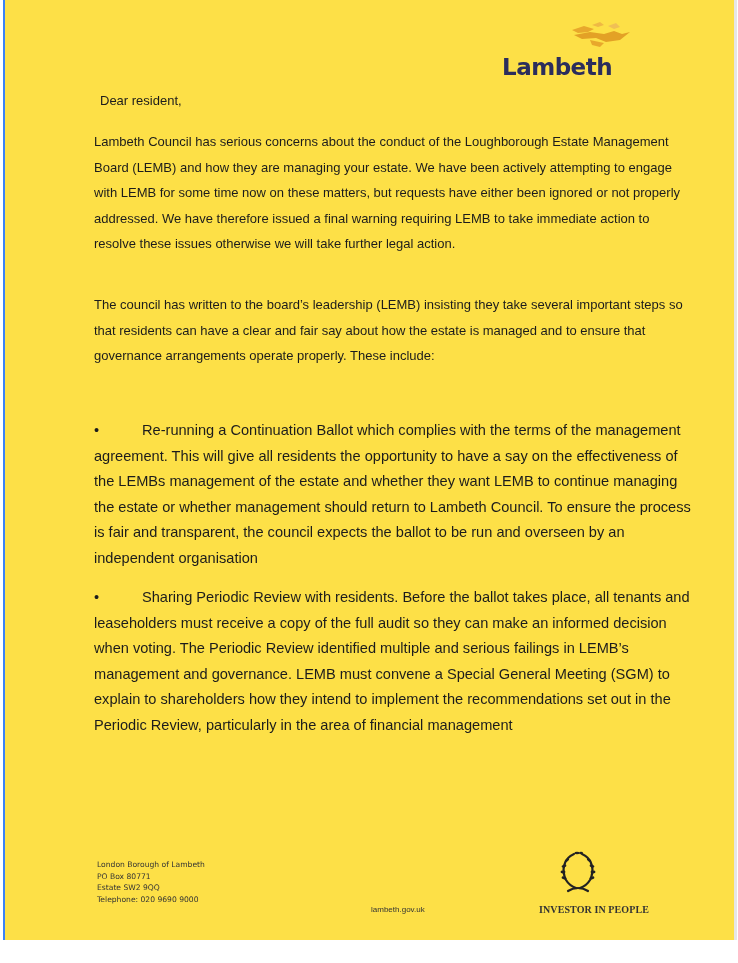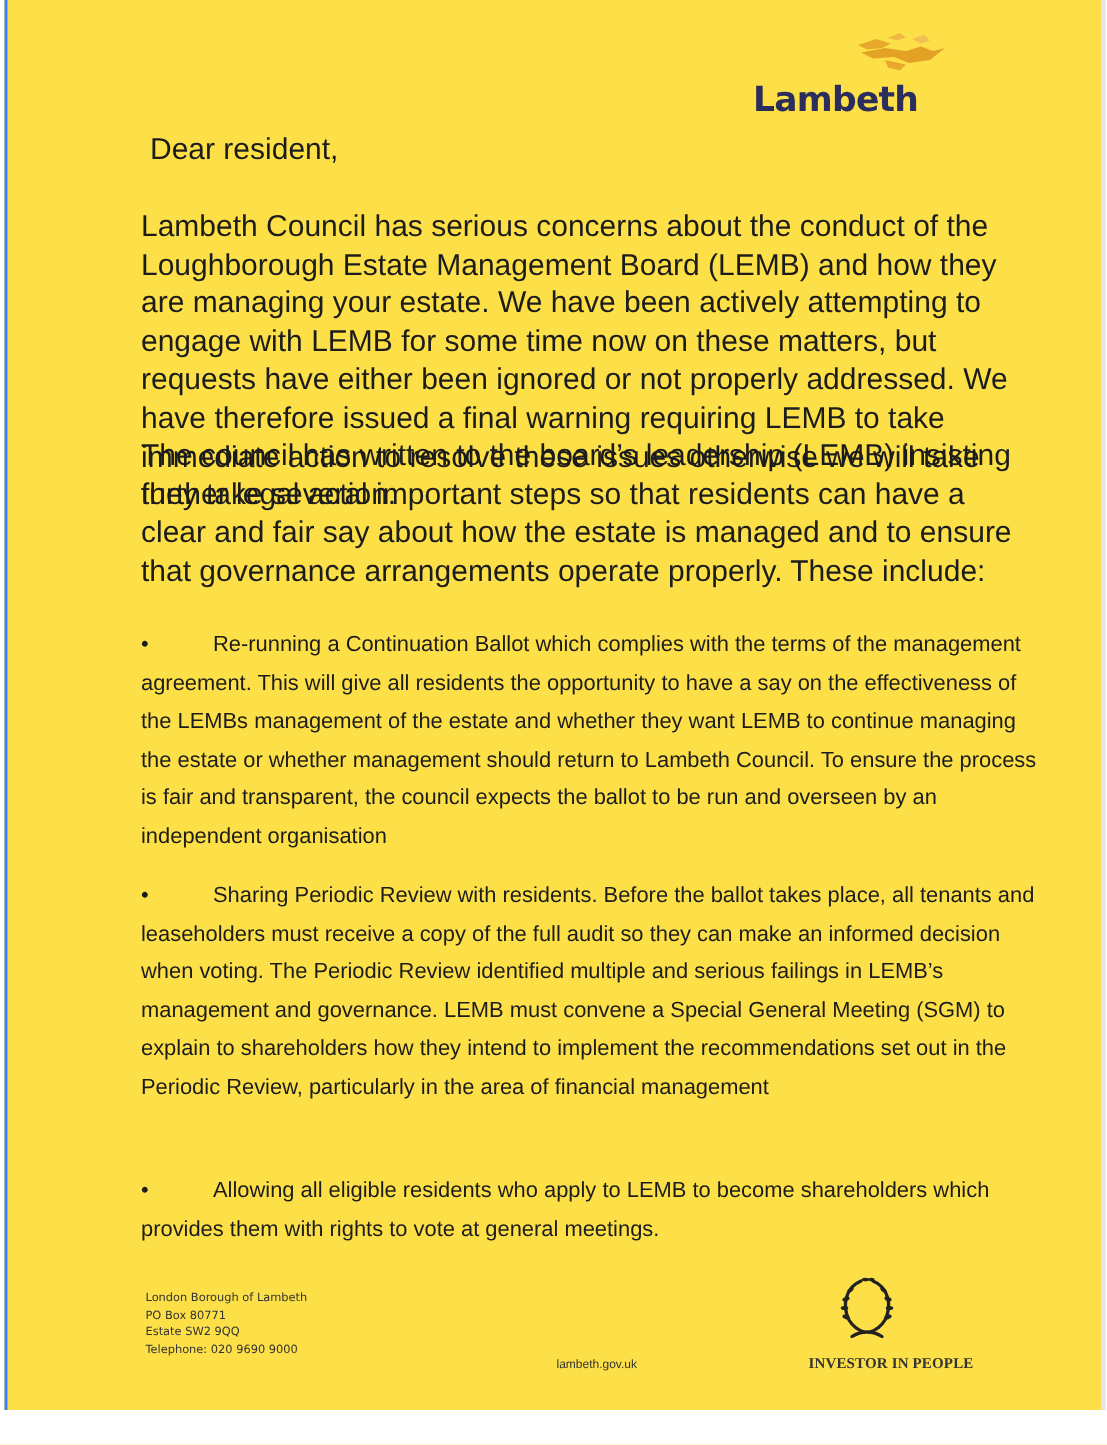--- a/index.html
+++ b/index.html
@@ -47,29 +47,29 @@
     font-size: 23px;
     font-weight: bold;
     color: #2b2d5c;
     letter-spacing: -0.5px;
     line-height: 26px;
   }
   .body-text {
     position: absolute;
     left: 89px;
     width: 590px;
-    font-size: 20px;
+    font-size: 13px;
     line-height: 25.6px;
     color: #1c1c1c;
   }
   .salutation {
     left: 95px;
     top: 88px;
   }
-  .para1 { top: 139px; }
+  .para1 { top: 129px; }
   .para2 { top: 292px; }
   .bullet-block {
     position: absolute;
     left: 89px;
     width: 600px;
     font-size: 14.6px;
     line-height: 25.6px;
     color: #1c1c1c;
   }
   .bullet1 { top: 418px; }
@@ -138,23 +138,20 @@
   <div class="body-text para2">The council has written to the board’s leadership (LEMB) insisting they take several important steps so that residents can have a clear and fair say about how the estate is managed and to ensure that governance arrangements operate properly. These include:</div>
 
   <div class="bullet-block bullet1">
     <span class="bullet-dot">•</span><b>Re-running a Continuation Ballot which complies with the terms of the management agreement.</b><span> This will give all residents the opportunity to have a say on the effectiveness of the LEMBs management of the estate and whether they want LEMB to continue managing the estate or whether management should return to Lambeth Council. To ensure the process is fair and transparent, the council expects the ballot to be run and overseen by an independent organisation</span>
   </div>
 
   <div class="bullet-block bullet2">
     <span class="bullet-dot">•</span><b>Sharing Periodic Review with residents.</b><span> Before the ballot takes place, all tenants and leaseholders must receive a copy of the full audit so they can make an informed decision when voting. The Periodic Review identified multiple and serious failings in LEMB’s management and governance. LEMB must convene a Special General Meeting (SGM) to explain to shareholders how they intend to implement the recommendations set out in the Periodic Review, particularly in the area of financial management</span>
   </div>
 
-  <div class="bullet-block bullet3">
-    <span class="bullet-dot">•</span><b>Allowing all eligible residents who apply to LEMB to become shareholders which provides them with rights to vote at general meetings.</b><span></span>
-  </div>
 
   <div class="footer-address">
     <div>London Borough of Lambeth</div>
     <div>PO Box 80771</div>
     <div>Estate SW2 9QQ</div>
     <div>Telephone: 020 9690 9000</div>
   </div>
 
   <div class="footer-web">lambeth.gov.uk</div>
 

